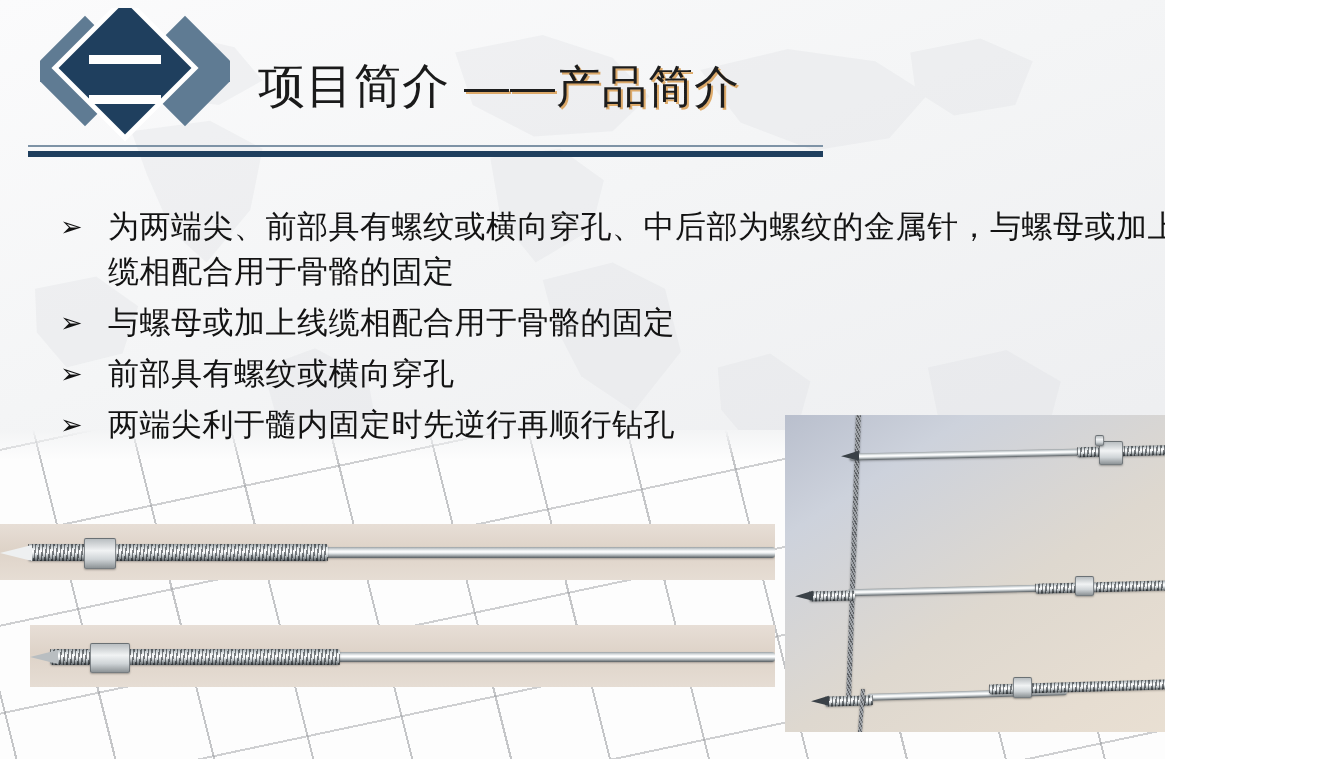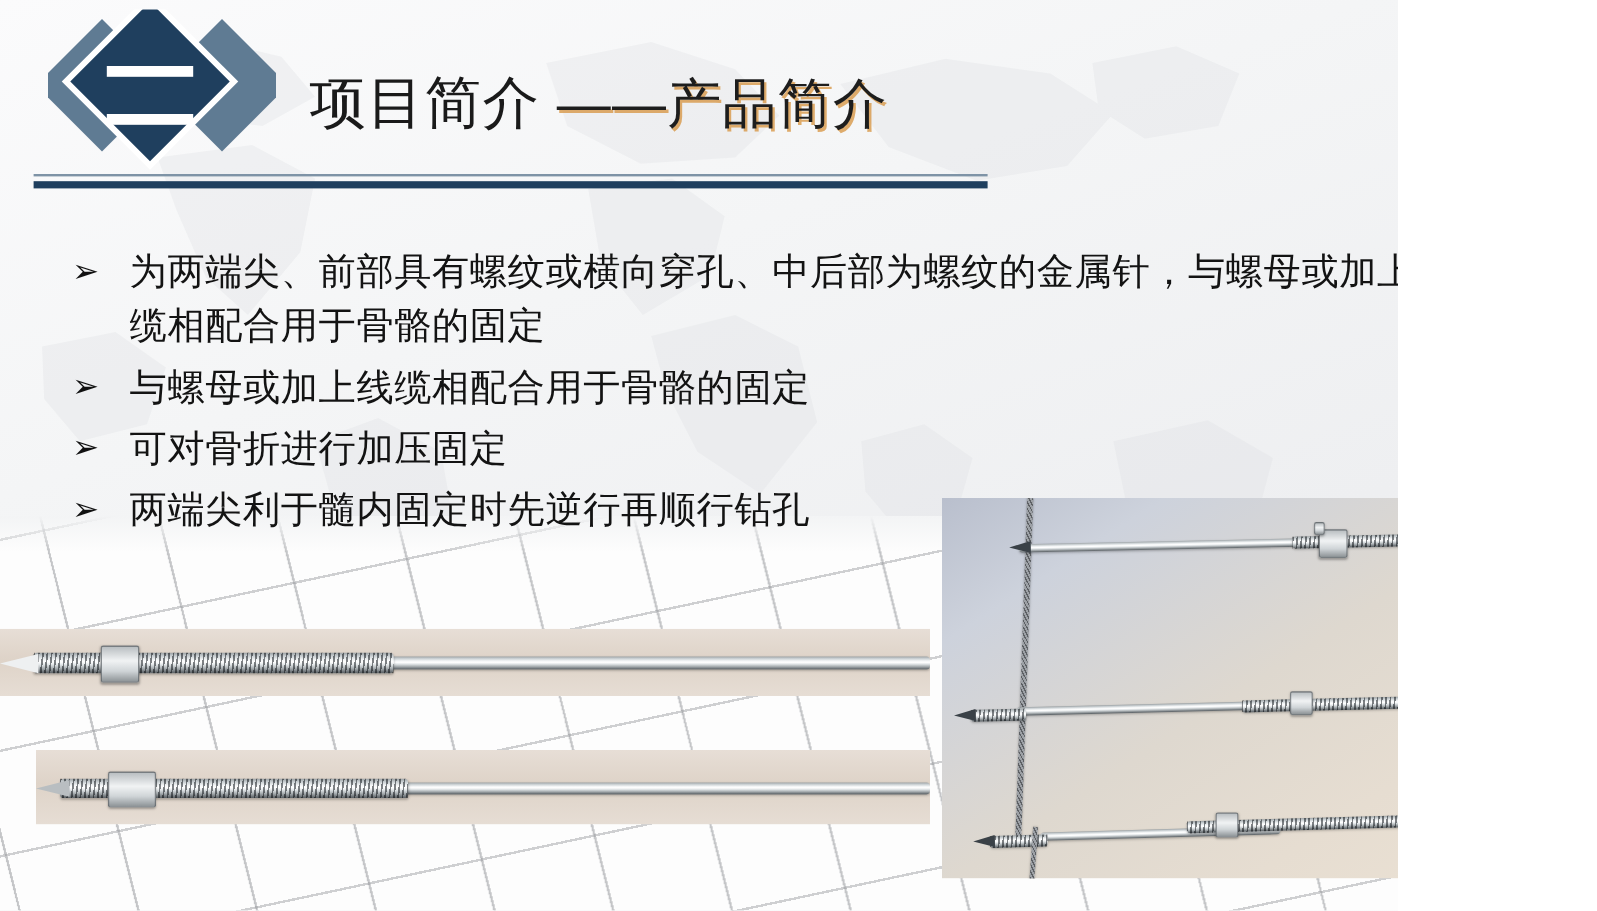--- a/index.html
+++ b/index.html
@@ -248,21 +248,21 @@
       <span class="bullet-text">为两端尖、前部具有螺纹或横向穿孔、中后部为螺纹的金属针，与螺母或加上线缆相配合用于骨骼的固定</span>
     </div>
 
     <div class="bullet-row">
       <span class="bullet-mark">➢</span>
       <span class="bullet-text">与螺母或加上线缆相配合用于骨骼的固定</span>
     </div>
 
     <div class="bullet-row">
       <span class="bullet-mark">➢</span>
-      <span class="bullet-text">可对骨折进行加压固定</span>
+      <span class="bullet-text">前部具有螺纹或横向穿孔</span>
     </div>
 
     <div class="bullet-row">
       <span class="bullet-mark">➢</span>
       <span class="bullet-text">两端尖利于髓内固定时先逆行再顺行钻孔</span>
     </div>
 
   </div>
 
   <div class="photo photo-pin-a">

